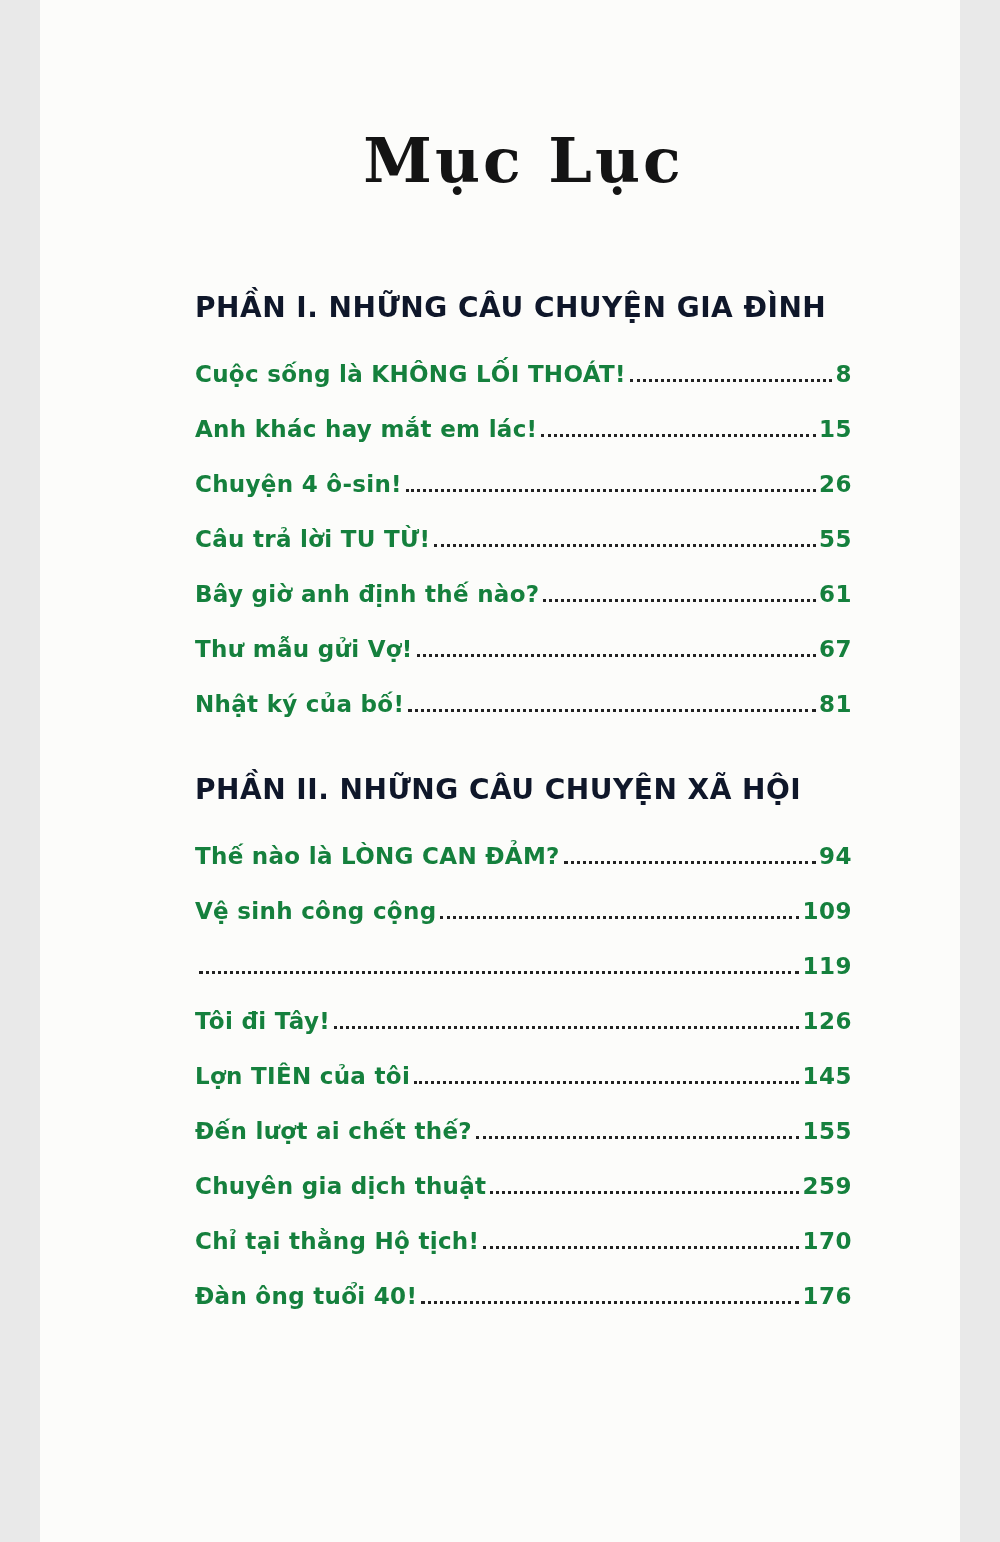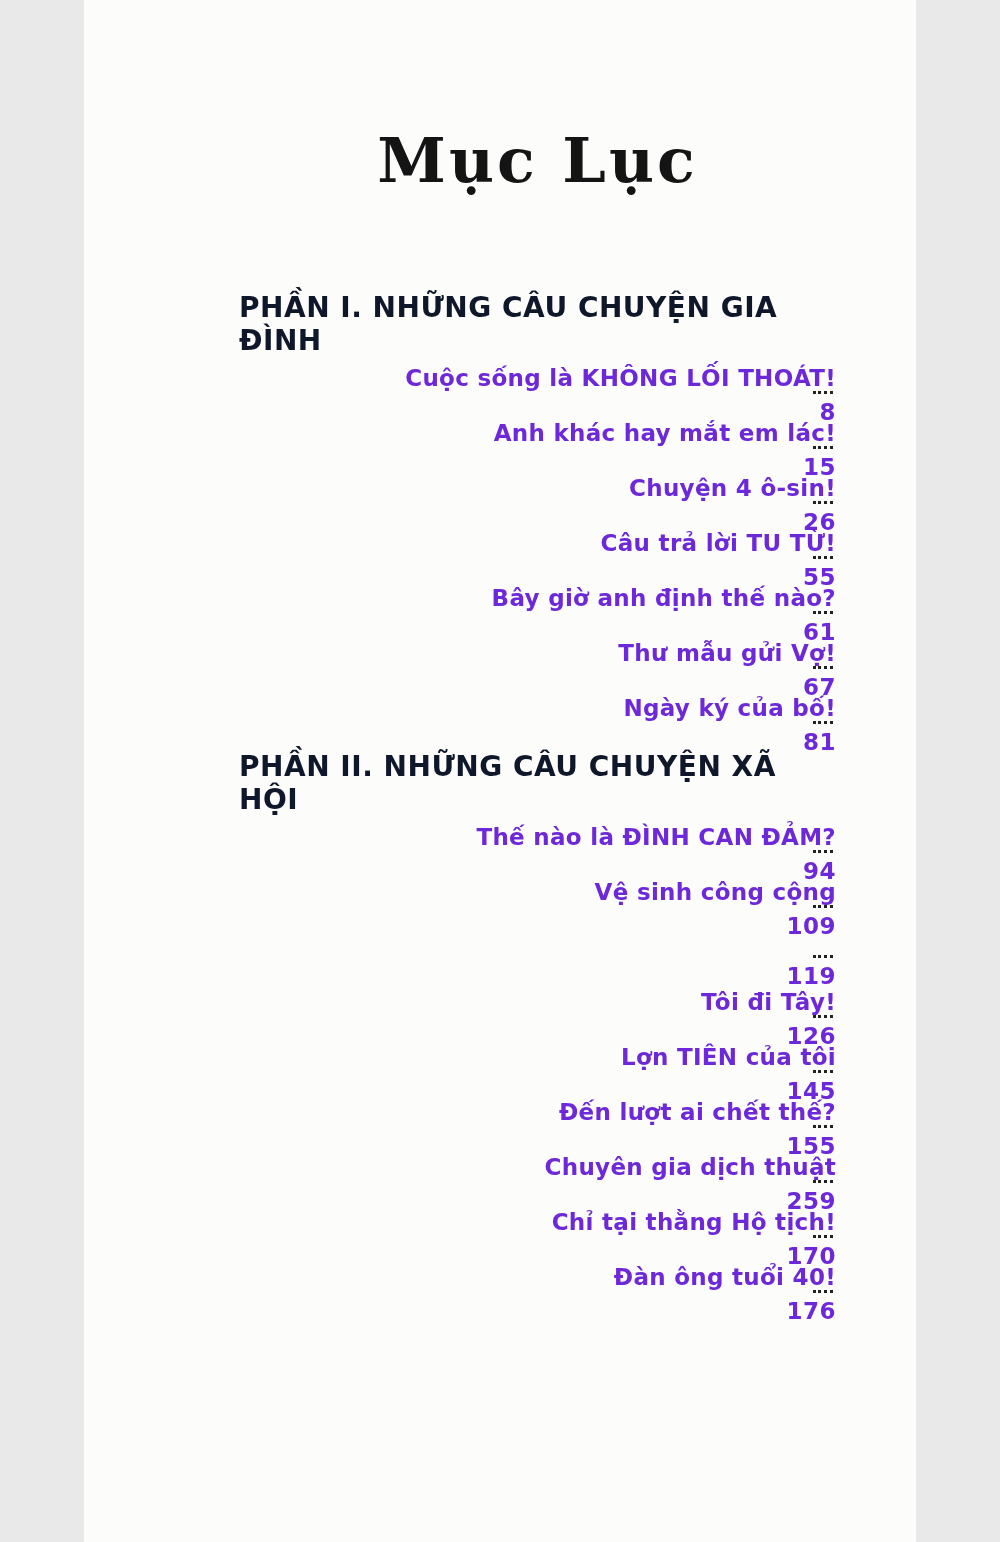--- a/index.html
+++ b/index.html
@@ -5,28 +5,28 @@
   html, body {
     margin: 0;
     padding: 0;
     background: #e9e9e9;
   }
   body {
     font-family: "DejaVu Sans", "Liberation Sans", sans-serif;
   }
   .page {
     position: relative;
-    width: 832px;
+    width: 920px;
     height: 1542px;
     margin: 0 auto;
     background: #fcfcfa;
     color: #1c1c1c;
     overflow: hidden;
     box-sizing: border-box;
-    padding: 128px 80px 0 155px;
+    padding: 128px 108px 0 155px;
   }
   .title {
     margin: 0;
     text-align: center;
     font-size: 62px;
     line-height: 1.05;
     font-weight: 800;
     letter-spacing: 3px;
     color: #141414;
     font-family: "DejaVu Serif", "Liberation Serif", serif;
@@ -34,36 +34,36 @@
   .toc {
     margin-top: 0;
   }
   .section {
     margin-top: 0;
   }
   .section:first-child .section-heading {
     margin-top: 98px;
   }
   .section + .section .section-heading {
+    margin-top: 56px;
   }
   .section-heading {
     margin: 0 0 8px 0;
     font-size: 28px;
     font-weight: 800;
     letter-spacing: 0.5px;
     color: #0f172a;
   }
   .entry {
     display: flex;
     align-items: flex-end;
     height: 55px;
     font-size: 23px;
     font-weight: 700;
-    color: #6d28d9;
-    flex-direction: column;
+    color: #15803d;
   }
   .entry-label {
     white-space: nowrap;
     letter-spacing: 0.3px;
   }
   .leader {
     flex: 1 1 auto;
     min-width: 20px;
     border-bottom: 3px dotted #222;
     margin: 0 3px 5px 4px;
@@ -114,32 +114,32 @@
   </div>
 
   <div class="entry">
     <span class="entry-label">Thư mẫu gửi Vợ!</span>
     <span class="leader"></span>
     <span class="entry-page">67</span>
   </div>
 
 
   <div class="entry">
-    <span class="entry-label">Ngày ký của bố!</span>
+    <span class="entry-label">Nhật ký của bố!</span>
     <span class="leader"></span>
     <span class="entry-page">81</span>
   </div>
 </div>
   </section>
 
   <section class="section">
     <h2 class="section-heading">PHẦN II. NHỮNG CÂU CHUYỆN XÃ HỘI</h2>
     <div class="entries">
   <div class="entry">
-    <span class="entry-label">Thế nào là ĐÌNH CAN ĐẢM?</span>
+    <span class="entry-label">Thế nào là LÒNG CAN ĐẢM?</span>
     <span class="leader"></span>
     <span class="entry-page">94</span>
   </div>
 
   <div class="entry">
     <span class="entry-label">Vệ sinh công cộng</span>
     <span class="leader"></span>
     <span class="entry-page">109</span>
   </div>
 

